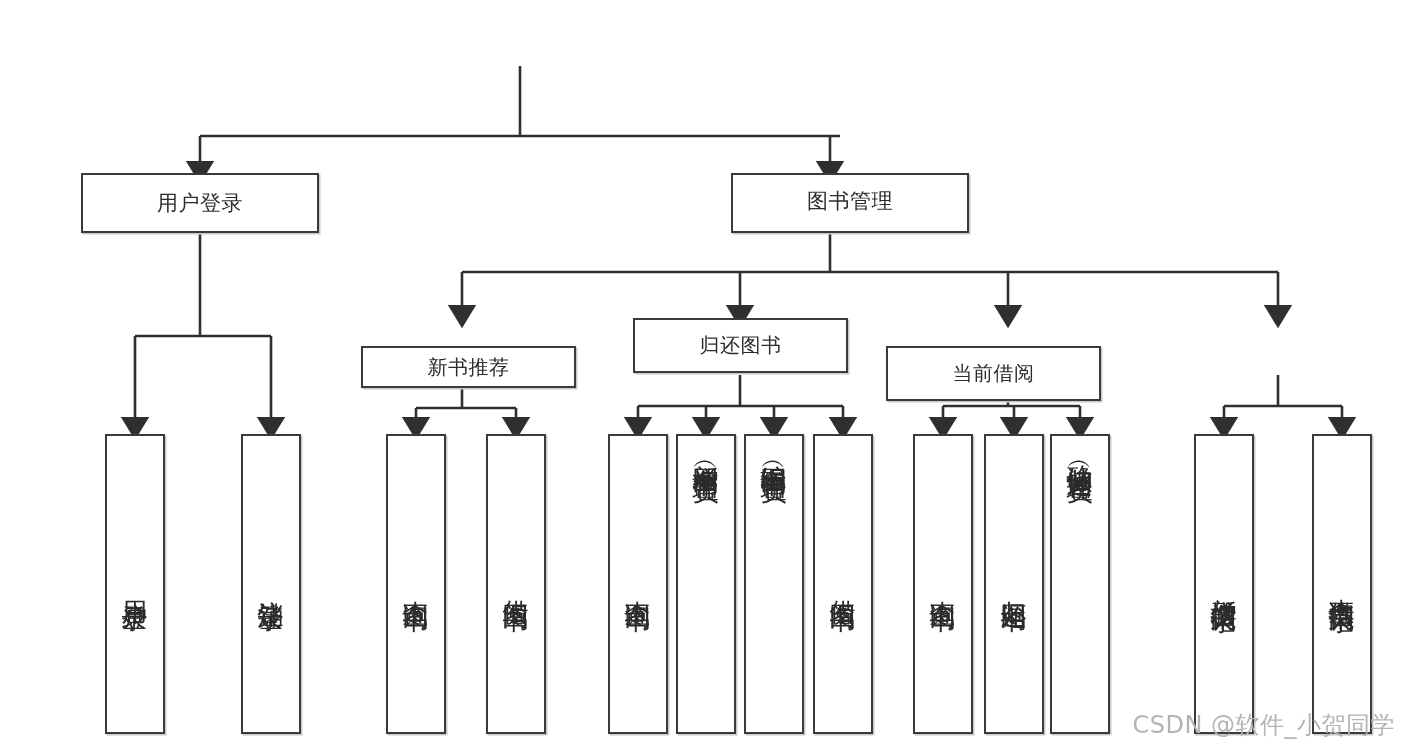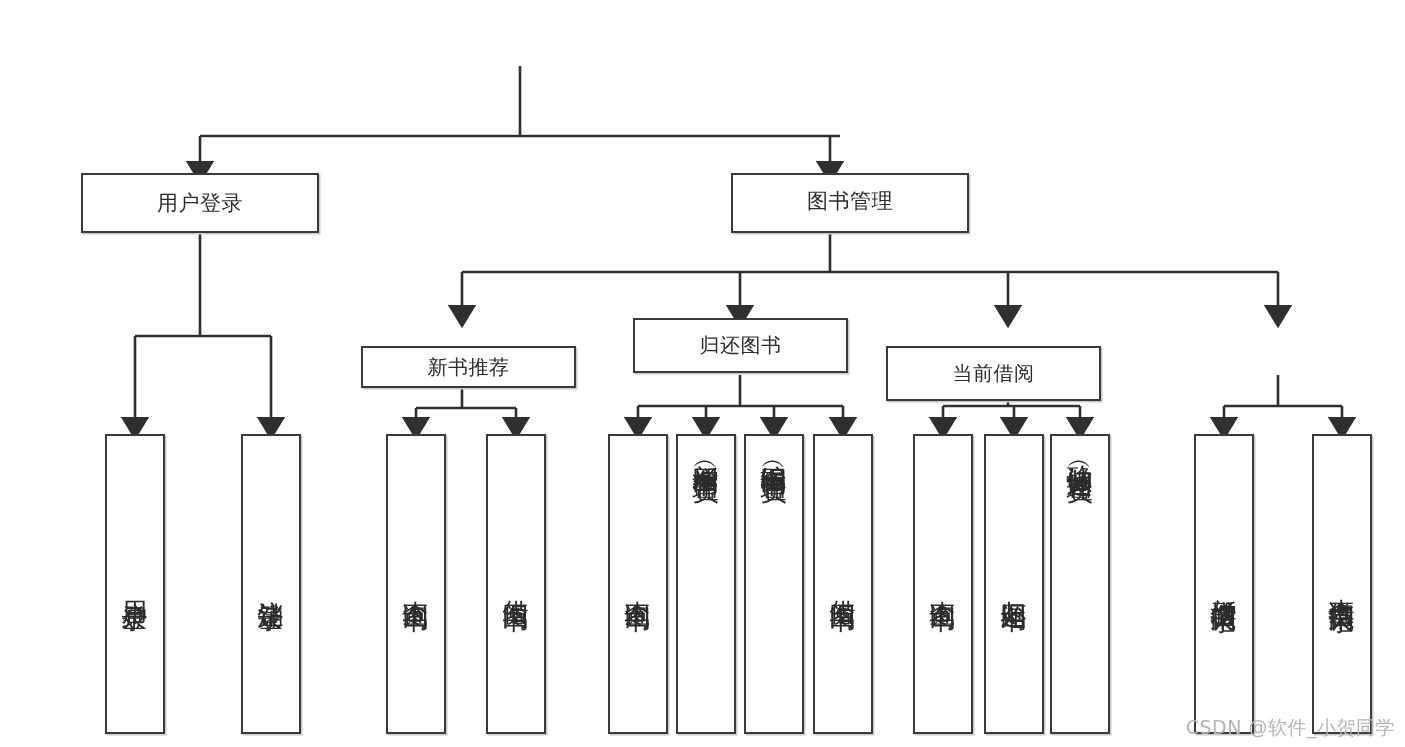--- a/index.html
+++ b/index.html
@@ -66,21 +66,21 @@
     white-space: nowrap;
   }
   .node-leaf.leaf-center {
     align-items: center;
     padding-top: 0;
   }
   #watermark {
     position: absolute;
     right: 10px;
     bottom: 6px;
-    font-size: 19px;
+    font-size: 24px;
     color: #b4b4b4;
     letter-spacing: 0.5px;
     white-space: nowrap;
     z-index: 3;
     font-family: "DejaVu Sans", "Liberation Sans", sans-serif;
   }
 </style>
 </head>
 <body>
 

